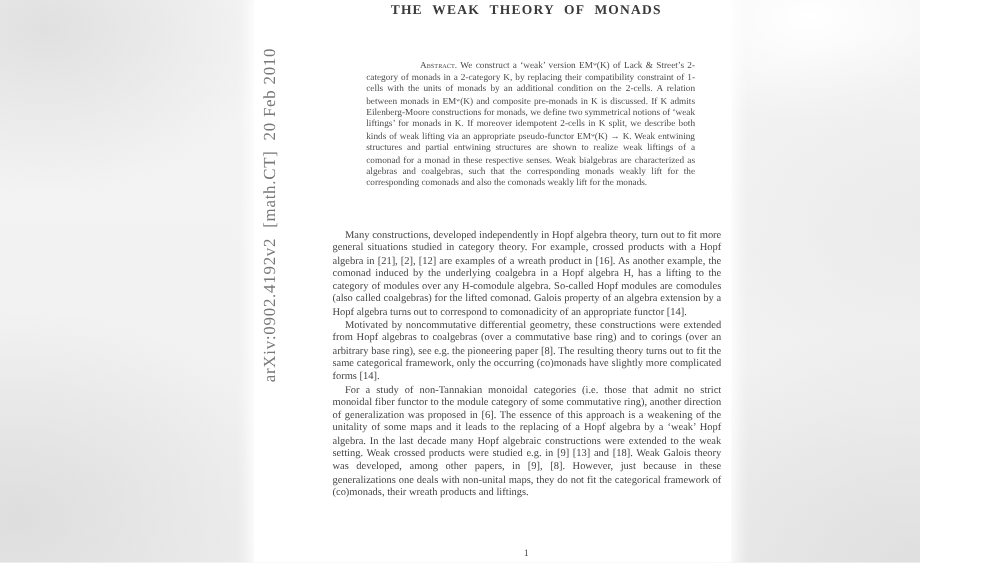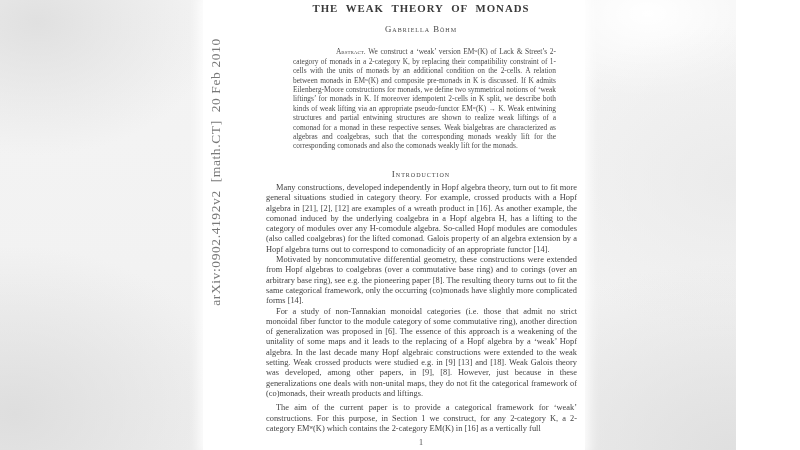--- a/index.html
+++ b/index.html
@@ -93,31 +93,28 @@
 </style>
 </head>
 <body>
 
 <div class="screen">
 
   <div class="page">
 
     <div class="paper-title">THE WEAK THEORY OF MONADS</div>
 
-    <div class="paper-author">Gabriella Böhm</div>
 
     <p class="abstract"><span class="sc">Abstract.</span> <span>We construct a ‘weak’ version EMʷ(K) of Lack &amp; Street’s 2-category of monads in a 2-category K, by replacing their compatibility constraint of 1-cells with the units of monads by an additional condition on the 2-cells. A relation between monads in EMʷ(K) and composite pre-monads in K is discussed. If K admits Eilenberg-Moore constructions for monads, we define two symmetrical notions of ‘weak liftings’ for monads in K. If moreover idempotent 2-cells in K split, we describe both kinds of weak lifting via an appropriate pseudo-functor EMʷ(K) → K. Weak entwining structures and partial entwining structures are shown to realize weak liftings of a comonad for a monad in these respective senses. Weak bialgebras are characterized as algebras and coalgebras, such that the corresponding monads weakly lift for the corresponding comonads and also the comonads weakly lift for the monads.</span></p>
 
-    <div class="section-heading">Introduction</div>
 
     <div class="body-text">
       <p>Many constructions, developed independently in Hopf algebra theory, turn out to fit more general situations studied in category theory. For example, crossed products with a Hopf algebra in [21], [2], [12] are examples of a wreath product in [16]. As another example, the comonad induced by the underlying coalgebra in a Hopf algebra H, has a lifting to the category of modules over any H-comodule algebra. So-called Hopf modules are comodules (also called coalgebras) for the lifted comonad. Galois property of an algebra extension by a Hopf algebra turns out to correspond to comonadicity of an appropriate functor [14].</p>
       <p>Motivated by noncommutative differential geometry, these constructions were extended from Hopf algebras to coalgebras (over a commutative base ring) and to corings (over an arbitrary base ring), see e.g. the pioneering paper [8]. The resulting theory turns out to fit the same categorical framework, only the occurring (co)monads have slightly more complicated forms [14].</p>
       <p>For a study of non-Tannakian monoidal categories (i.e. those that admit no strict monoidal fiber functor to the module category of some commutative ring), another direction of generalization was proposed in [6]. The essence of this approach is a weakening of the unitality of some maps and it leads to the replacing of a Hopf algebra by a ‘weak’ Hopf algebra. In the last decade many Hopf algebraic constructions were extended to the weak setting. Weak crossed products were studied e.g. in [9] [13] and [18]. Weak Galois theory was developed, among other papers, in [9], [8]. However, just because in these generalizations one deals with non-unital maps, they do not fit the categorical framework of (co)monads, their wreath products and liftings.</p>
-      <p class="gap-before">The aim of the current paper is to provide a categorical framework for ‘weak’ constructions. For this purpose, in Section 1 we construct, for any 2-category K, a 2-category EMʷ(K) which contains the 2-category EM(K) in [16] as a vertically full</p>
     </div>
 
     <div class="page-number">1</div>
 
   </div>
 
   <div class="watermark">arXiv:0902.4192v2  [math.CT]  20 Feb 2010</div>
 
 </div>
 

